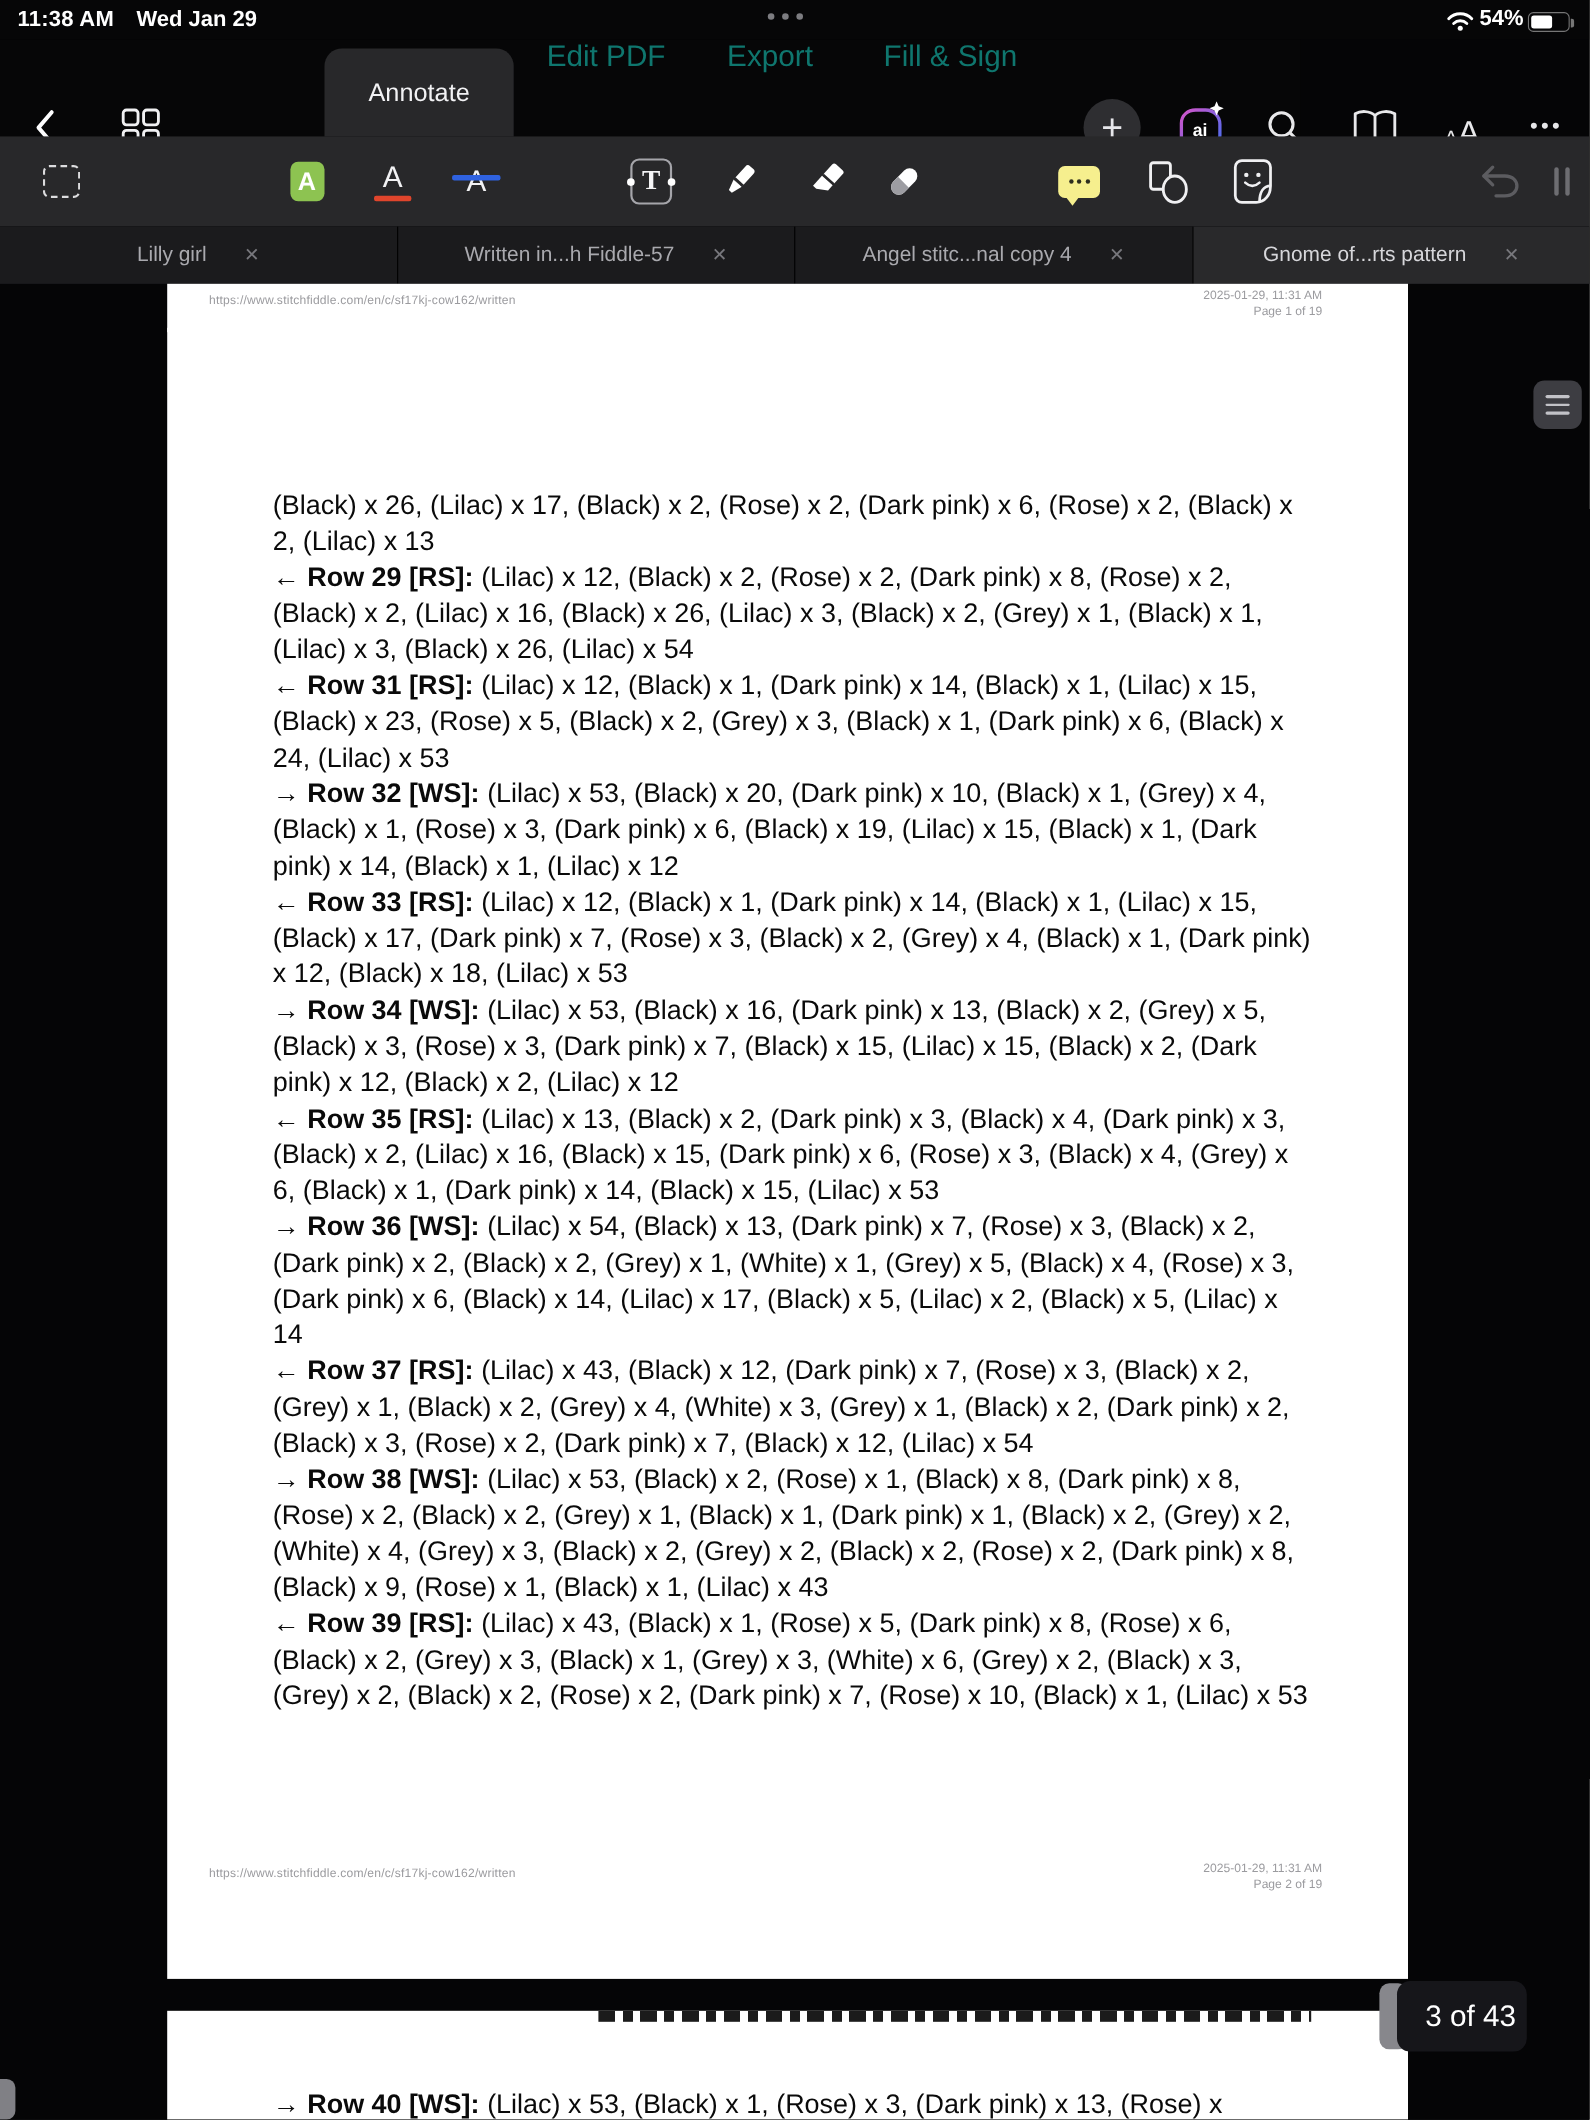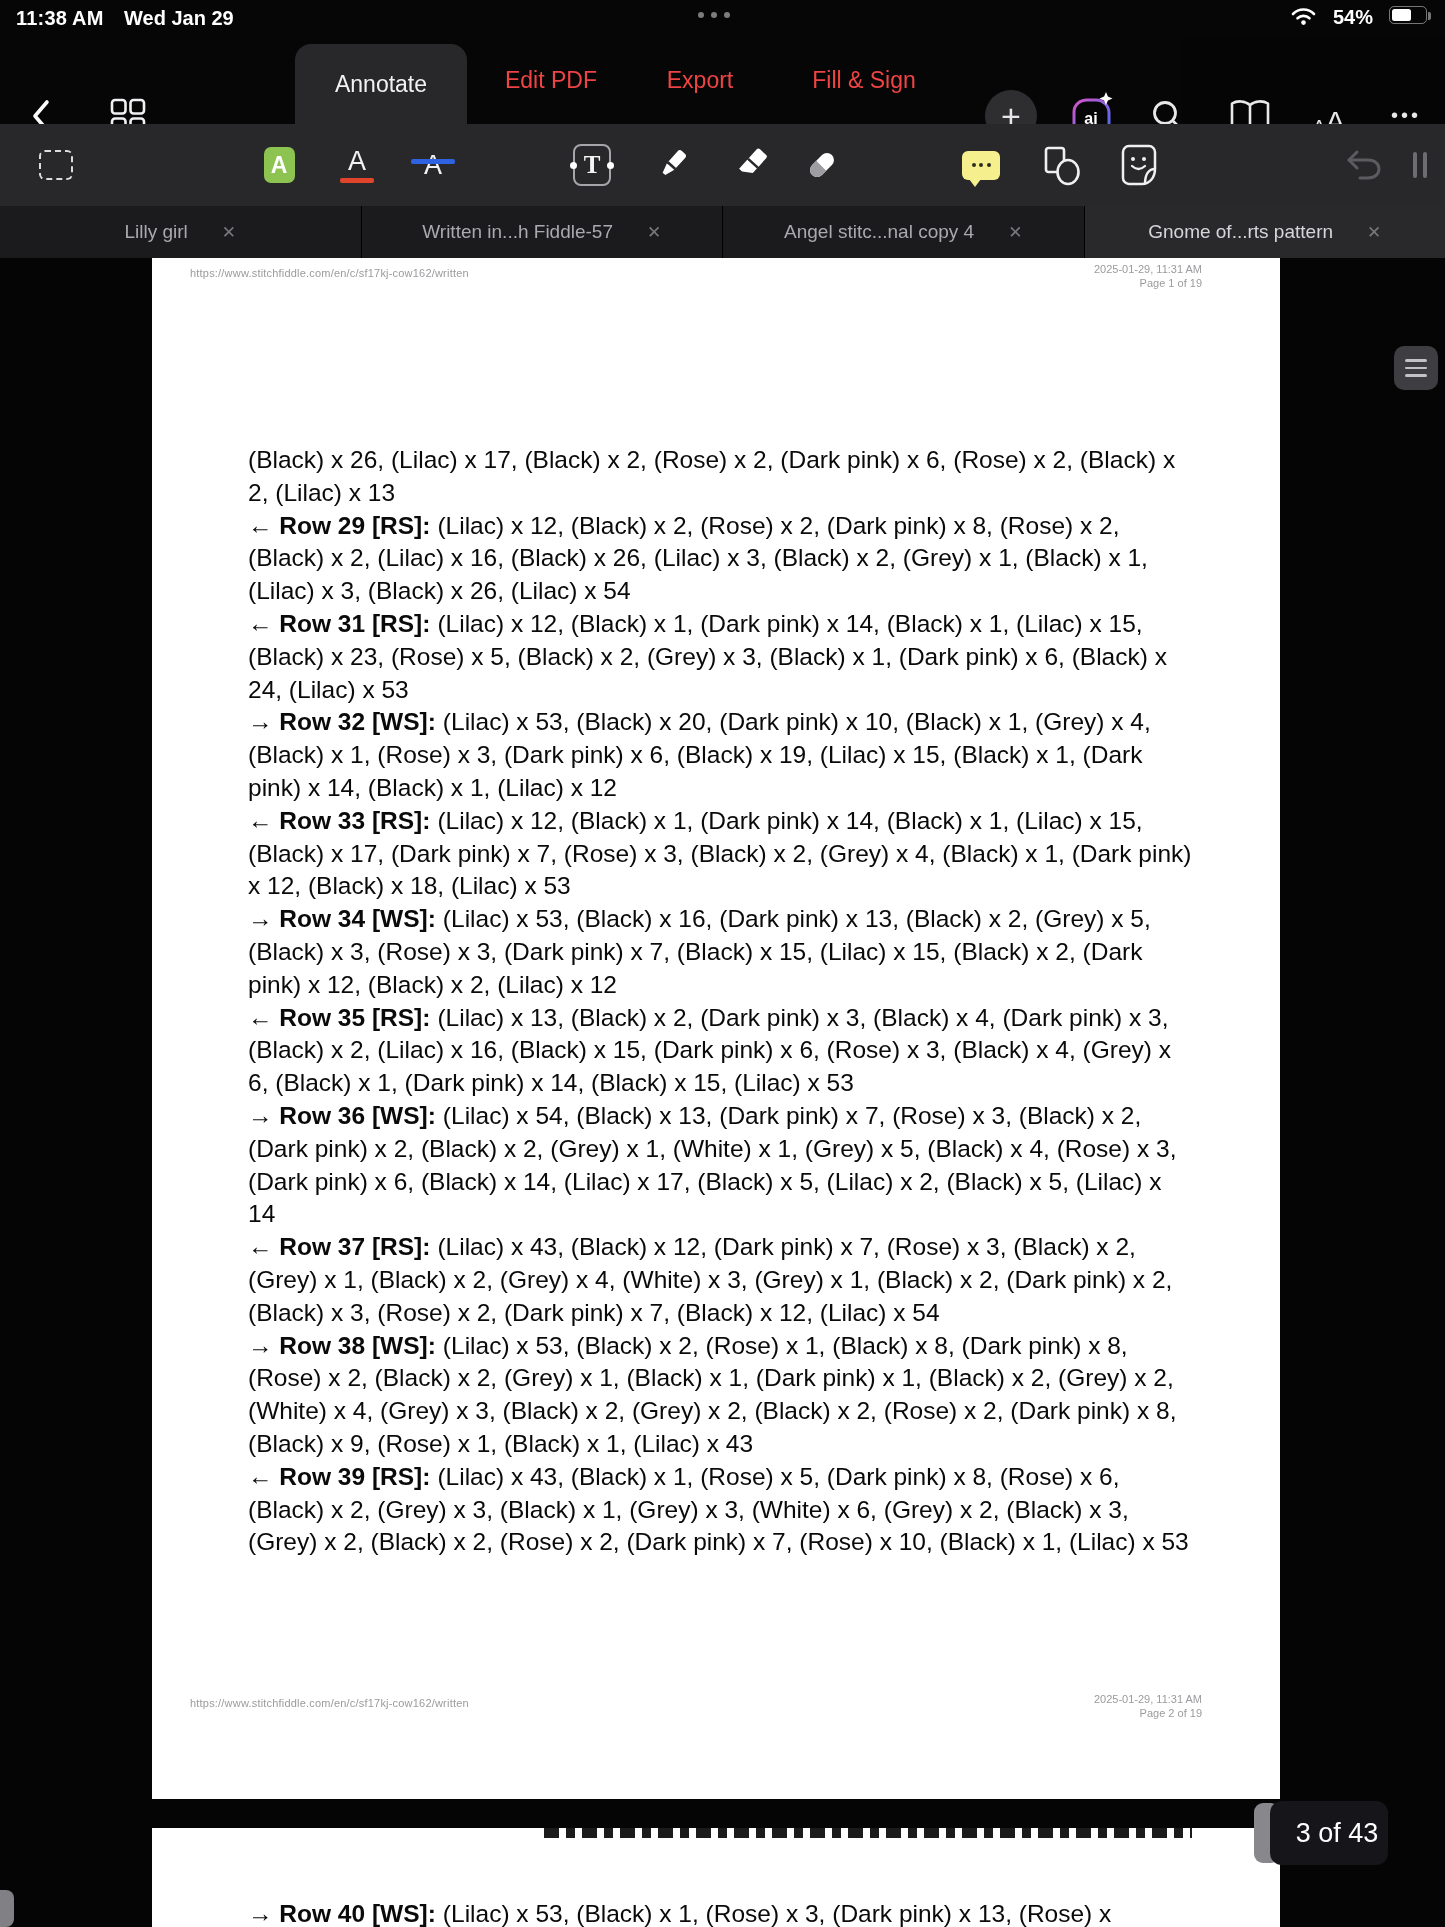--- a/index.html
+++ b/index.html
@@ -6,34 +6,34 @@
   html,body { background:#000; }
   body { font-family:"Liberation Sans","DejaVu Sans",sans-serif; }
   #app { position:relative; width:1445px; height:1927px; background:#050506; overflow:hidden; }
 
   
   .statusbar { position:absolute; top:0; left:0; width:1445px; height:36px; background:#060607; color:#fff;padding-left:28px; }
   .sb-time { position:absolute; left:16px; top:7px; font-size:20px; font-weight:700; letter-spacing:.2px; }
   .sb-date { position:absolute; left:124px; top:7px; font-size:20px; font-weight:600; }
   .sb-dots { position:absolute; left:698px; top:12px; display:flex; gap:7px; }
   .sb-dots i { width:6px; height:6px; border-radius:50%; background:#7c7c80; }
-  .sb-right { position:absolute; right:18px; top:6px; display:flex; align-items:flex-start; gap:16px; }
+  .sb-right { position:absolute; right:18px; top:6px; display:flex; align-items:flex-end; gap:4px; }
   .sb-pct { font-size:20px; font-weight:600; }
   .battery { position:relative; width:38px; height:18px; border:1.5px solid rgba(255,255,255,.45); border-radius:5px; }
   .battery .fill { position:absolute; left:2px; top:2px; bottom:2px; width:54%; background:#fff; border-radius:2.5px; }
   .battery .nub { position:absolute; right:-5px; top:5px; width:3px; height:8px; background:rgba(255,255,255,.45); border-radius:0 2px 2px 0; }
 
   
   .toolbar { position:absolute; top:36px; left:0; width:1182px; height:88px; background:#060607; }
   .tb-icon { position:absolute; display:flex; align-items:center; justify-content:center; cursor:pointer; }
   .tab-annotate { position:absolute; left:295px; top:8px; width:172px; height:80px; background:#28282a;
                   border-radius:16px 16px 0 0; display:flex; align-items:center; justify-content:center;
                   color:#f2f2f4; font-size:23px; }
-  .tb-tab { position:absolute; top:0; height:88px; display:flex; align-items:center; justify-content:center;
-            color:#ef4444; font-size:23px; cursor:pointer; }
+  .tb-tab { position:absolute; top:0; height:88px; display:flex; justify-content:center;
+            color:#0f766e; font-size:27px; cursor:pointer; }
   .plus-circle { left:985px; top:54px; width:52px; height:52px; border-radius:50%; background:#2e2e31;
                  color:#e6e6ea; font-size:34px; font-weight:300; line-height:0; }
 
   
   .annobar { position:absolute; top:124px; left:0; width:1445px; height:82px; background:#28282a; }
   .tool { position:absolute; top:0; height:82px; display:flex; align-items:center; justify-content:center; cursor:pointer; }
   .marquee { width:34px; height:30px; border:2.5px dashed #dcdcde; border-radius:6px; }
   .hl-a { width:31px; height:36px; background:#8dc351; border-radius:7px; color:#fff; font-weight:700; font-size:23px;
           display:flex; align-items:center; justify-content:center; }
   .ua-wrap { display:flex; flex-direction:column; align-items:center; }

